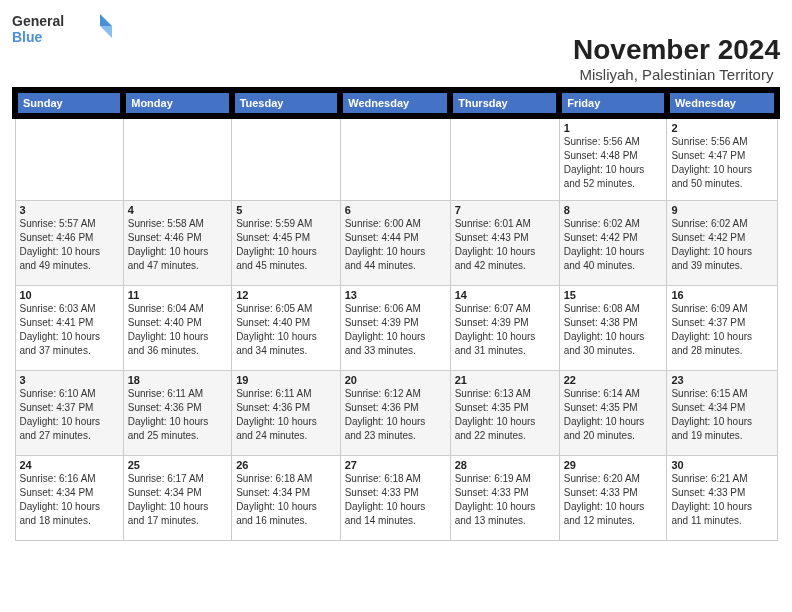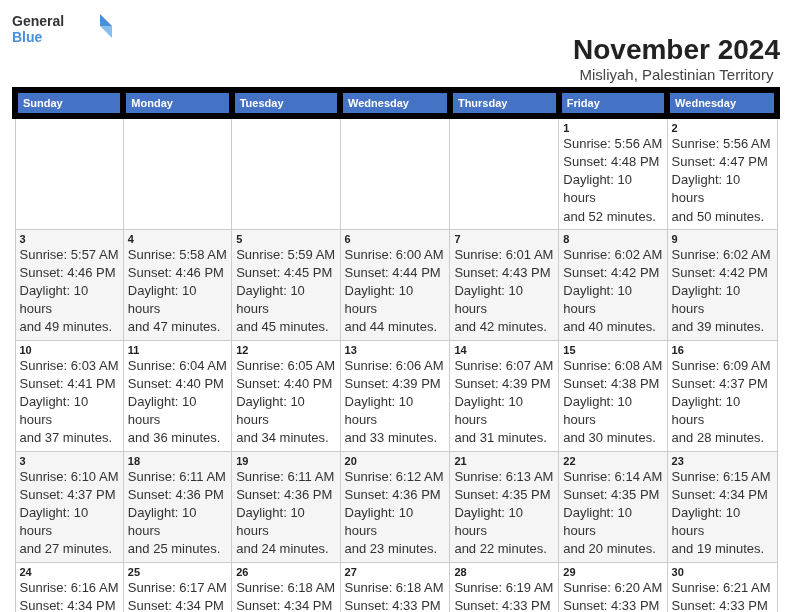--- a/index.html
+++ b/index.html
@@ -65,21 +65,21 @@
       background: #f5f5f5;
     }
     .day-num {
       font-weight: bold;
       font-size: 11px;
       color: #222;
       display: block;
       margin-bottom: 1px;
     }
     .day-info {
-      font-size: 13px;
+      font-size: 10px;
       color: #333;
       line-height: 1.4;
     }
     .empty-cell {
       background: #f9f9f9;
     }
   </style>
 </head>
 <body>
 

